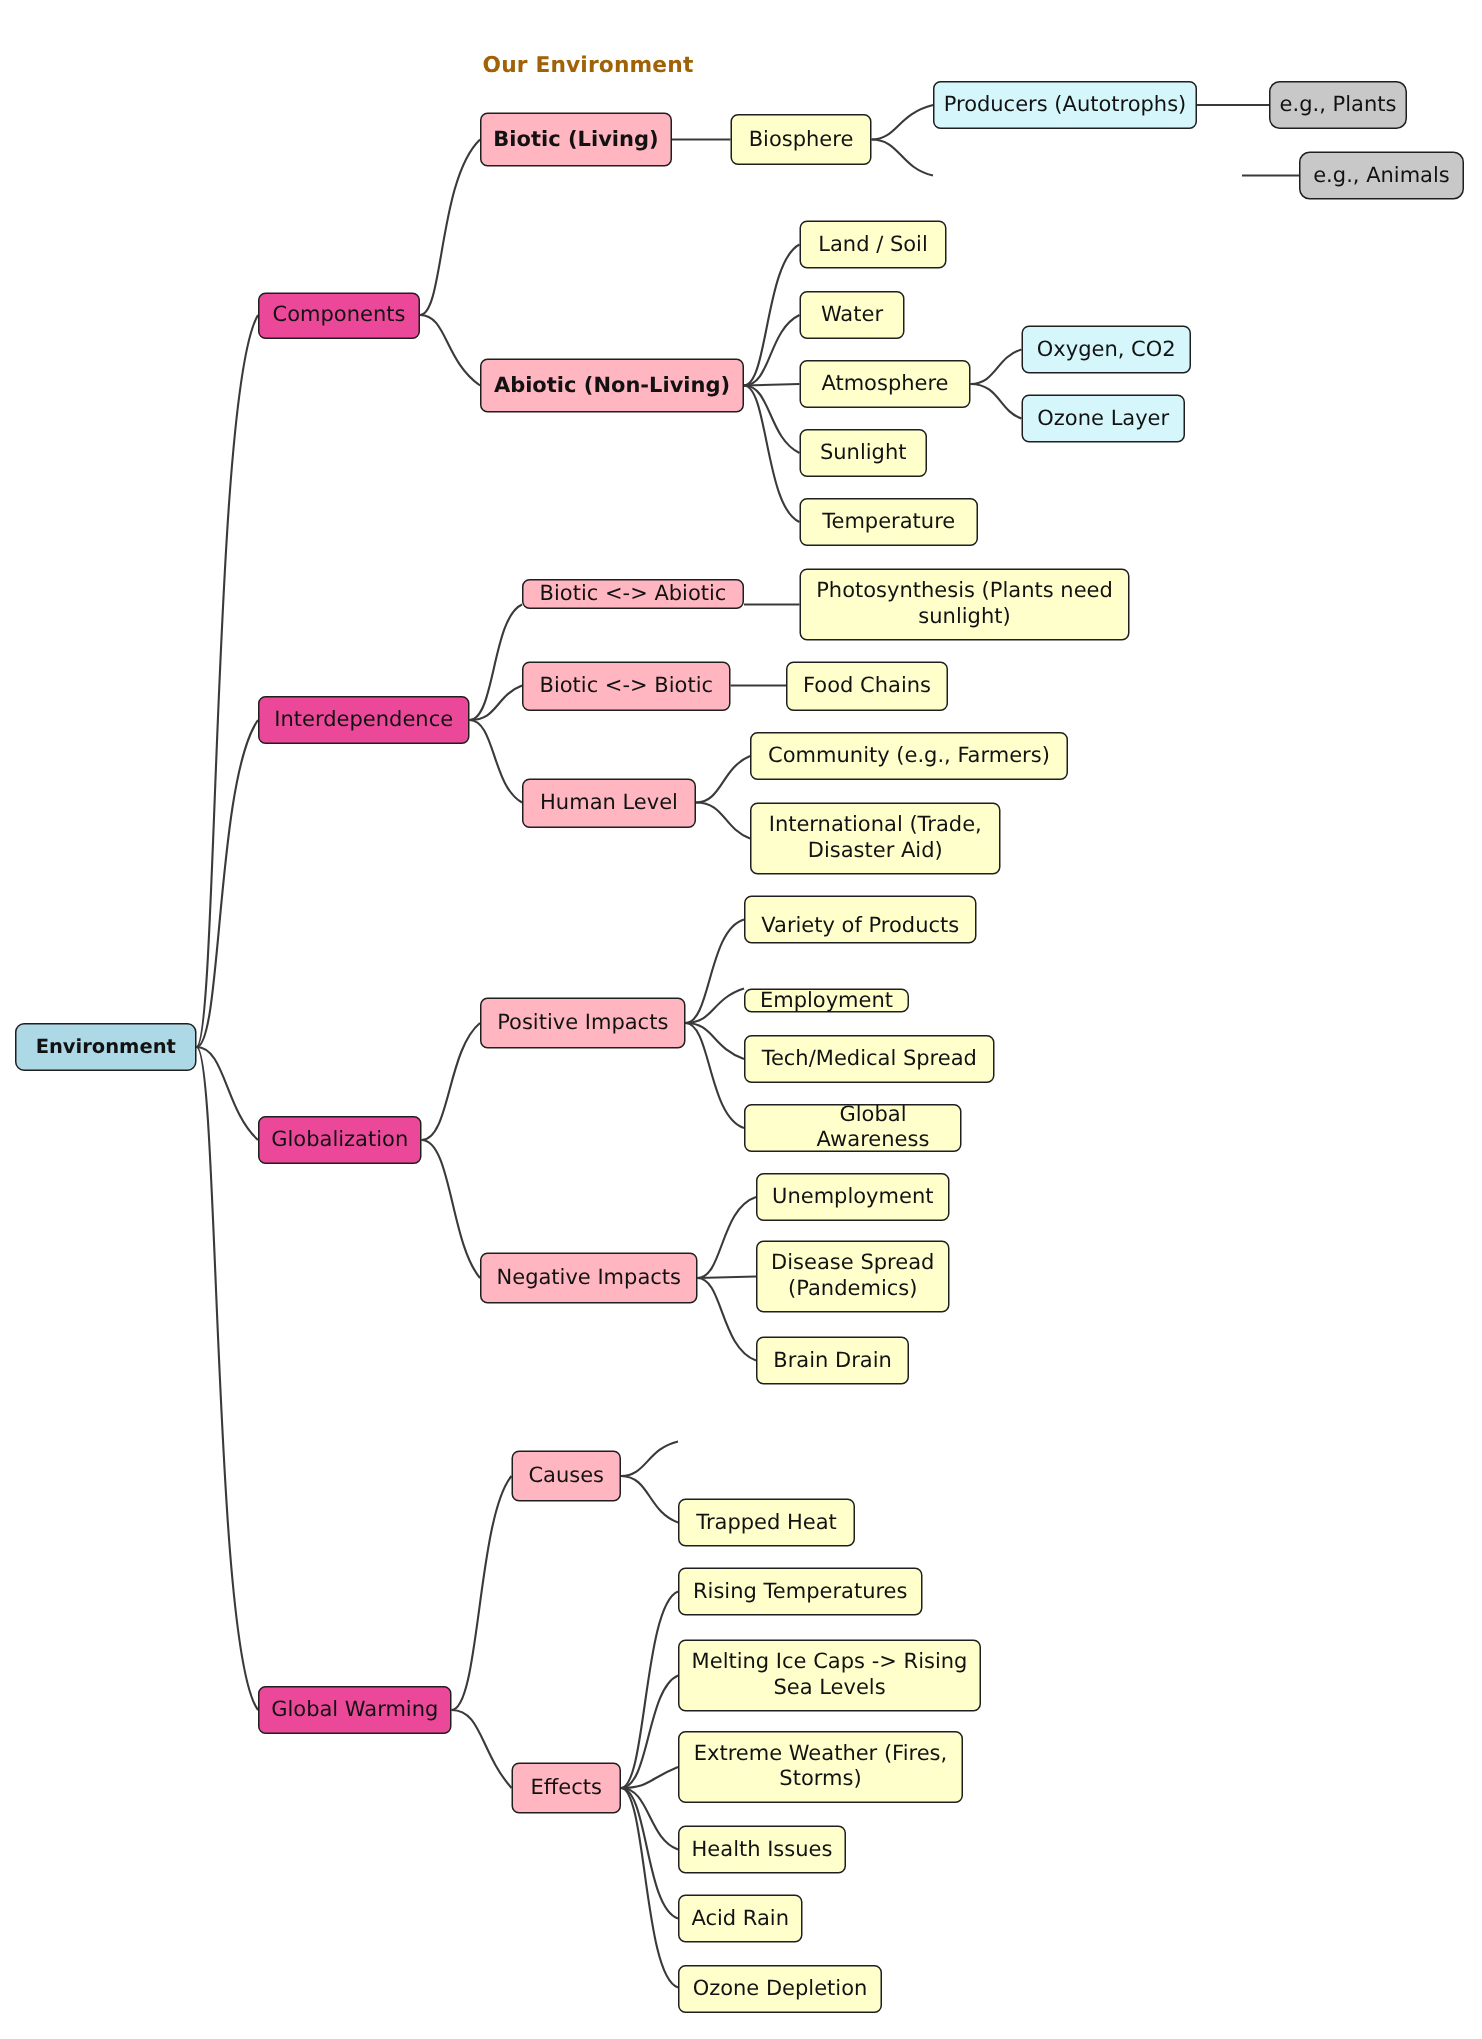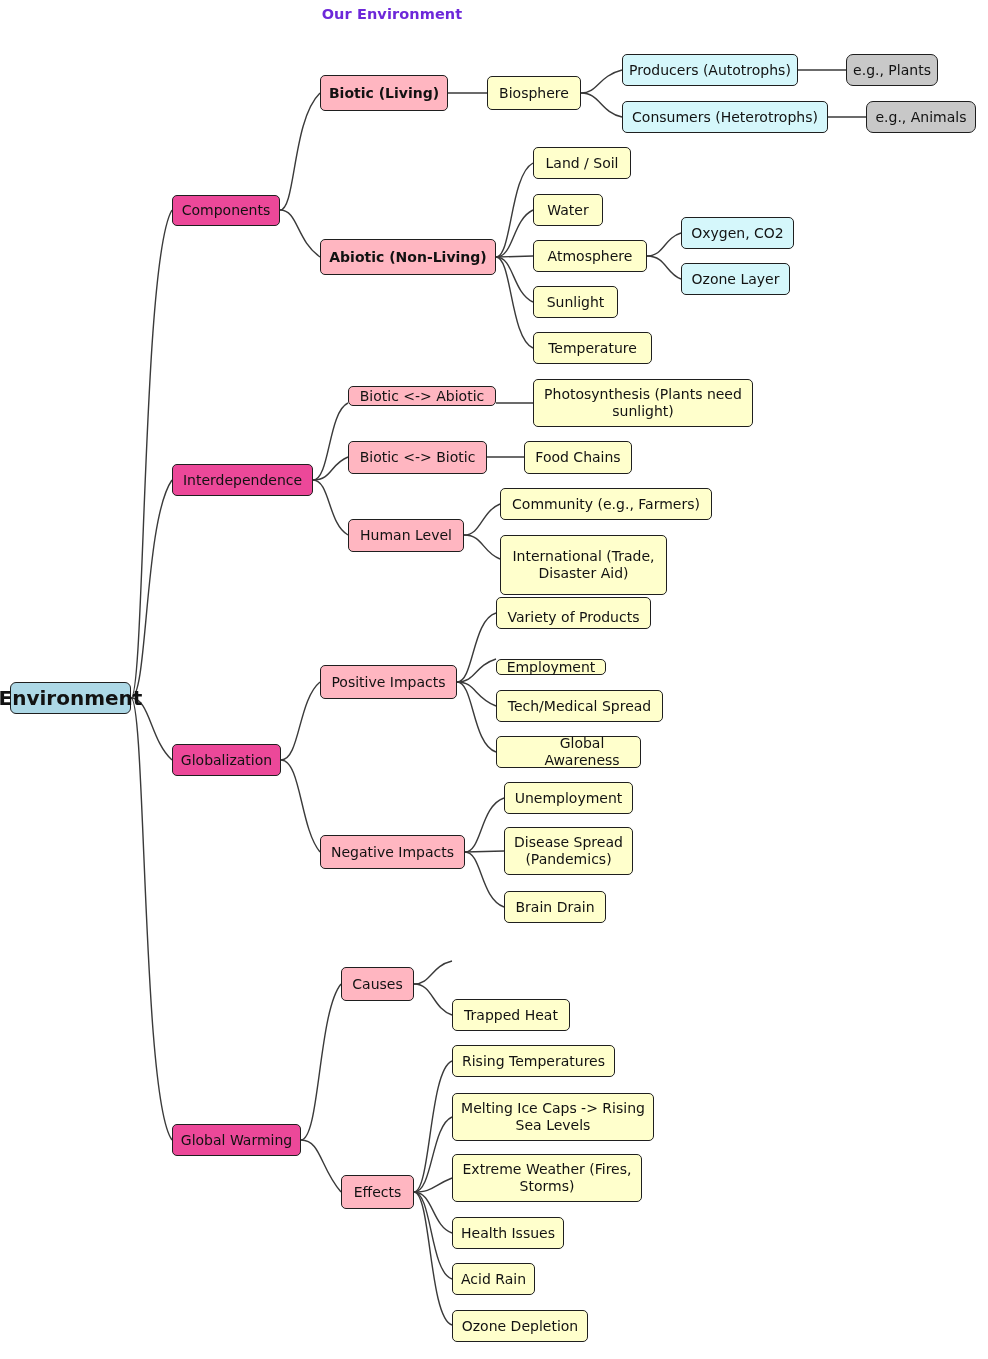--- a/index.html
+++ b/index.html
@@ -22,26 +22,26 @@
     position: absolute;
     left: 0;
     top: 0;
     width: 988px;
     height: 1359px;
     pointer-events: none;
   }
   #title {
     position: absolute;
     left: 0;
-    top: 6px;
+    top: 36px;
     width: 784px;
     text-align: center;
     font-size: 14.5px;
     font-weight: bold;
-    color: #6d28d9;
+    color: #a16207;
     letter-spacing: 0.1px;
   }
   .node {
     position: absolute;
     box-sizing: border-box;
     display: flex;
     align-items: center;
     justify-content: center;
     text-align: center;
     border: 1.6px solid #1f1f1f;
@@ -49,21 +49,21 @@
     font-size: 14px;
     line-height: 17px;
     color: #121212;
     padding: 2px 6px;
     background: #ffffcc;
   }
   .node.root {
     background: #add8e6;
     font-weight: bold;
     border-radius: 6px;
-    font-size: 20px;
+    font-size: 13px;
   }
   .node.branch {
     background: #ec4899;
   }
   .node.sub {
     background: #ffb6c1;
   }
   .node.sub.bold {
     font-weight: bold;
   }
@@ -181,23 +181,20 @@
   </div>
 
   <div class="node cyan" style="left:622px; top:54px; width:176px; height:32px;">
     <span>Producers (Autotrophs)</span>
   </div>
 
   <div class="node grey" style="left:846px; top:54px; width:92px; height:32px;">
     <span>e.g., Plants</span>
   </div>
 
-  <div class="node cyan" style="left:622px; top:101px; width:206px; height:32px;">
-    <span>Consumers (Heterotrophs)</span>
-  </div>
 
   <div class="node grey" style="left:866px; top:101px; width:110px; height:32px;">
     <span>e.g., Animals</span>
   </div>
 
   <div class="node sub bold" style="left:320px; top:239px; width:176px; height:36px;">
     <span>Abiotic (Non-Living)</span>
   </div>
 
   <div class="node leaf" style="left:533px; top:147px; width:98px; height:32px;">
@@ -245,21 +242,21 @@
   </div>
 
   <div class="node sub" style="left:348px; top:519px; width:116px; height:33px;">
     <span>Human Level</span>
   </div>
 
   <div class="node leaf" style="left:500px; top:488px; width:212px; height:32px;">
     <span>Community (e.g., Farmers)</span>
   </div>
 
-  <div class="node leaf" style="left:500px; top:535px; width:167px; height:60px;">
+  <div class="node leaf" style="left:500px; top:535px; width:167px; height:48px;">
     <span>International (Trade, Disaster Aid)</span>
   </div>
 
   <div class="node sub" style="left:320px; top:665px; width:137px; height:34px;">
     <span>Positive Impacts</span>
   </div>
 
   <div class="node leaf" style="left:496px; top:597px; width:155px; height:32px;align-items:flex-end;">
     <span>Variety of Products</span>
   </div>

